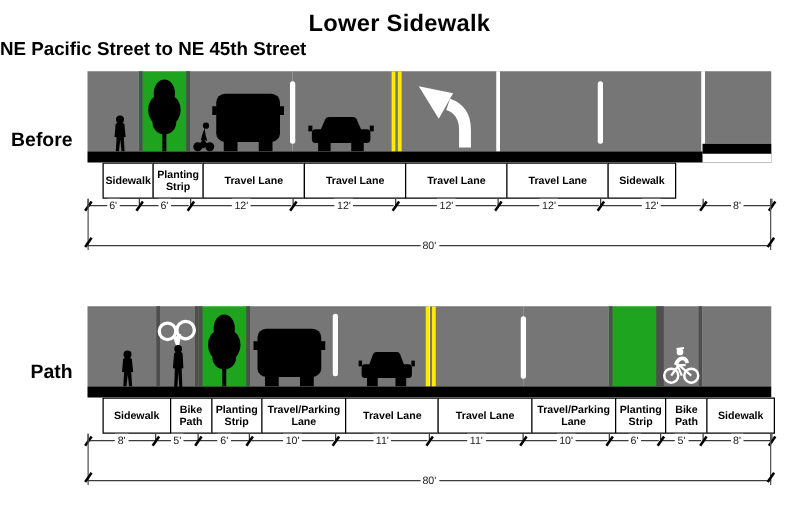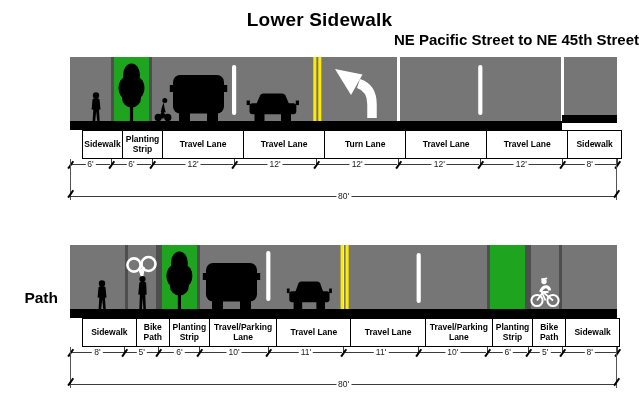--- a/index.html
+++ b/index.html
@@ -1,20 +1,20 @@
 <!DOCTYPE html>
 <html><head>
 <meta charset="utf-8">
 <style>
   html,body{margin:0;padding:0;background:#fff;}
   .page{position:relative;width:639px;height:405px;background:#fff;overflow:hidden;
         font-family:"Liberation Sans",sans-serif;color:#000;}
   .title{position:absolute;top:9px;left:0;width:639px;text-align:center;
          font-size:19px;font-weight:bold;letter-spacing:.2px;}
-  .subtitle{position:absolute;top:31px;left:0;width:639px;text-align:right;
+  .subtitle{position:absolute;top:31px;left:0;width:639px;text-align:left;
             font-size:15px;font-weight:bold;}
   .section{position:absolute;left:0;width:639px;height:152px;}
   #sec0{top:57px;} #sec1{top:245px;}
   .section-label{position:absolute;left:0;width:58px;text-align:right;
                  font-size:15.5px;font-weight:bold;}
   #sec0 .section-label{top:47px;} #sec1 .section-label{top:44px;}
   .diagram{position:absolute;left:70px;top:0;width:547px;height:152px;}
   .graphic{position:absolute;top:0;left:0;width:547px;height:73px;}
   .base{position:absolute;left:0;top:64px;width:547px;height:9px;background:#000;}
   .strips{position:absolute;left:0;top:0;width:547px;height:73px;}
@@ -85,20 +85,21 @@
     </g>
     <rect id="fig-dash" x="-2.1" y="0" width="4.2" height="50" rx="2" fill="#fff"></rect>
   </defs>
 </svg>
 
 <div class="page">
   <div class="title">Lower Sidewalk</div>
   <div class="subtitle">NE Pacific Street to NE 45th Street</div>
 
   <div class="section" id="sec0">
+    <div class="section-label">Before</div>
     <div class="diagram">
       <div class="graphic">
         <div class="base"></div>
         <div class="strips">
             <div class="strip" style="left: 0px; width: 41.025px; background: rgb(118, 118, 118);"></div>
             <div class="strip" style="left: 41.025px; width: 41.025px; background: rgb(31, 164, 31); border-left: 3.5px solid rgb(78, 78, 78); border-right: 3.5px solid rgb(78, 78, 78);"></div>
             <div class="strip" style="left: 82.05px; width: 82.05px; background: rgb(118, 118, 118);"></div>
             <div class="strip" style="left: 164.1px; width: 82.05px; background: rgb(118, 118, 118);"></div>
             <div class="strip" style="left: 246.15px; width: 82.05px; background: rgb(118, 118, 118);"></div>
             <div class="strip" style="left: 328.2px; width: 82.05px; background: rgb(118, 118, 118);"></div>
@@ -124,21 +125,20 @@
             <polygon points="265,12 292.5,17.5 281,38" fill="#fff"></polygon>
           </g>
           <use href="#fig-dash" transform="translate(410.3,8)"></use>
         </svg>
       </div>
       <div class="labels">
           <div class="cell" style="flex: 0 0 41.025px; width: 41.025px;">Sidewalk</div>
           <div class="cell" style="flex: 0 0 41.025px; width: 41.025px;">Planting Strip</div>
           <div class="cell" style="flex: 0 0 82.05px; width: 82.05px;">Travel Lane</div>
           <div class="cell" style="flex: 0 0 82.05px; width: 82.05px;">Travel Lane</div>
-          <div class="cell" style="flex: 0 0 82.05px; width: 82.05px;">Turn Lane</div>
           <div class="cell" style="flex: 0 0 82.05px; width: 82.05px;">Travel Lane</div>
           <div class="cell" style="flex: 0 0 82.05px; width: 82.05px;">Travel Lane</div>
           <div class="cell" style="flex: 0 0 54.7px; width: 54.7px;">Sidewalk</div>
         </div>
       <div class="dims">
           <div class="dimline" style="left: 1px; width: 39.025px;"></div>
           <span class="dimlabel" style="left: 20.5125px;">6'</span>
           <div class="tick-stub" style="left: -0.5px;"></div>
           <div class="tick-slash" style="left: -4.5px;"></div>
           <div class="dimline" style="left: 42.025px; width: 39.025px;"></div>

